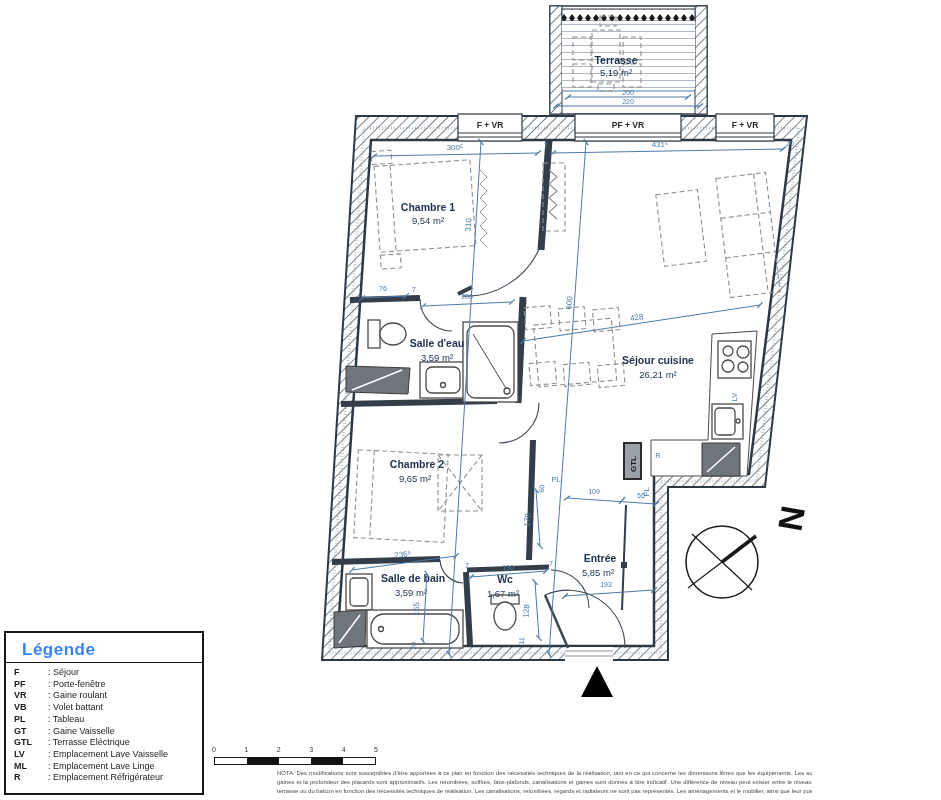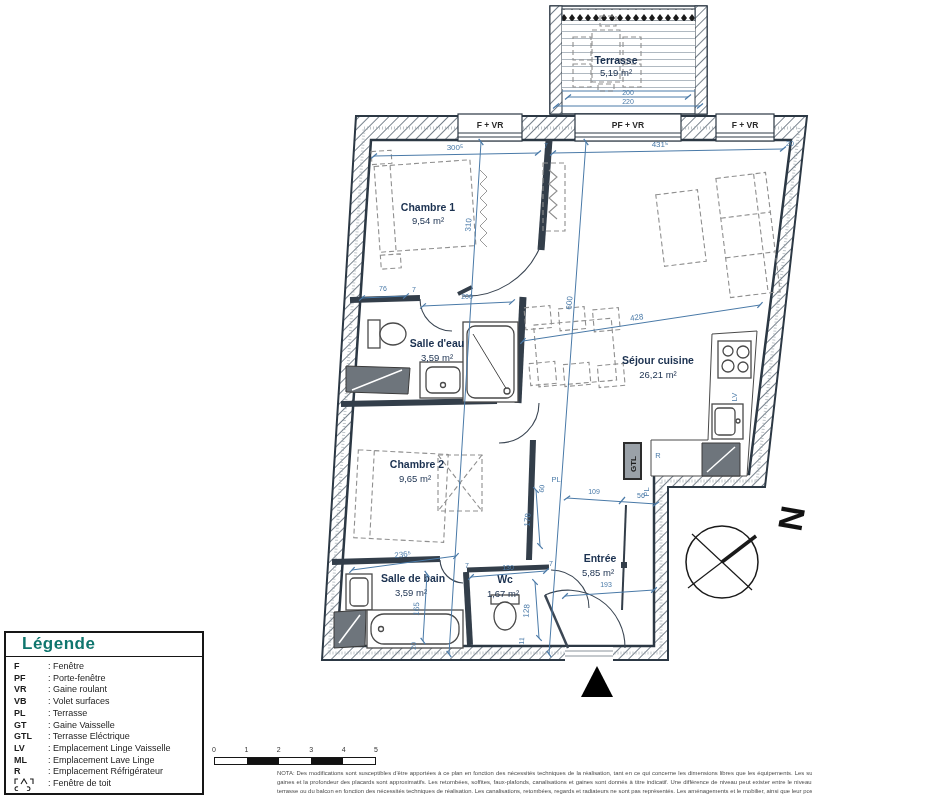--- a/index.html
+++ b/index.html
@@ -14,21 +14,21 @@
   .blue-ann{font-size:7.5px;fill:#4a7aa8;text-anchor:middle;}
   .dimline{stroke:#4a7aa8;stroke-width:1;fill:none;}
   .furn{stroke:#8f8f8f;stroke-width:1.1;fill:none;stroke-dasharray:5 3;}
   .fix{stroke:#4a4a4a;stroke-width:1.3;fill:#ffffff;}
   .part{stroke:#333e4a;fill:none;}
   .arc{stroke:#3c4754;stroke-width:1.1;fill:none;}
 
   
   #legend{position:absolute;left:4px;top:631px;width:200px;height:164px;
           border:2px solid #161616;background:#fff;box-sizing:border-box;}
-  #legend .title{font-size:17px;font-weight:bold;color:#0f766e;padding:1px 0 2px 16px;
+  #legend .title{font-size:17px;font-weight:bold;color:#3b82f6;padding:7px 0 2px 16px;
                  border-bottom:1.5px solid #161616;letter-spacing:.5px;}
   #legend .rows{padding:4px 4px 0 8px;}
   #legend .row{display:flex;font-size:9px;color:#1d1d1d;line-height:11.7px;}
   #legend .abbr{width:34px;font-weight:bold;}
   
   #scalebar{position:absolute;left:214px;top:746px;width:162px;height:22px;}
   #scalebar .nums{position:relative;height:9px;font-size:7px;color:#333;}
   #scalebar .nums span{position:absolute;transform:translateX(-50%);}
   #scalebar .bar{display:flex;height:6px;border:1px solid #161616;margin-top:2px;}
   #scalebar .bar div{flex:1;}
@@ -305,72 +305,58 @@
   </g>
   <polygon points="581,697 613,697 597,666" fill="#000000"></polygon>
 </svg>
 
   
   <div id="legend">
     <div class="title">Légende</div>
     <div class="rows">
       <div class="row">
           <span class="abbr">F</span>
-          <span>: Fenêtre</span>
+          <span>: Séjour</span>
         </div>
       <div class="row">
           <span class="abbr">PF</span>
           <span>: Porte-fenêtre</span>
         </div>
       <div class="row">
           <span class="abbr">VR</span>
           <span>: Gaine roulant</span>
         </div>
       <div class="row">
           <span class="abbr">VB</span>
-          <span>: Volet surfaces</span>
+          <span>: Volet battant</span>
         </div>
       <div class="row">
           <span class="abbr">PL</span>
-          <span>: Terrasse</span>
+          <span>: Tableau</span>
         </div>
       <div class="row">
           <span class="abbr">GT</span>
           <span>: Gaine Vaisselle</span>
         </div>
       <div class="row">
           <span class="abbr">GTL</span>
           <span>: Terrasse Eléctrique</span>
         </div>
       <div class="row">
           <span class="abbr">LV</span>
-          <span>: Emplacement Linge Vaisselle</span>
+          <span>: Emplacement Lave Vaisselle</span>
         </div>
       <div class="row">
           <span class="abbr">ML</span>
           <span>: Emplacement Lave Linge</span>
         </div>
       <div class="row">
           <span class="abbr">R</span>
           <span>: Emplacement Réfrigérateur</span>
         </div>
-      <div class="row">
-        <span class="abbr">
-          <svg width="20" height="13" viewBox="0 0 20 13">
-            <g stroke="#1d1d1d" stroke-width="1.1" fill="none">
-              <path d="M1,6 V1 H4"></path>
-                <path d="M7,6 L10,1 L13,6"></path>
-                <path d="M16,1 H19 V6"></path>
-              <path d="M4,9 a2,2 0 1 0 0,3.5"></path>
-                <path d="M13,9 a2,2 0 1 1 0,3.5"></path>
-            </g>
-          </svg>
-        </span>
-        <span>: Fenêtre de toit</span>
-      </div>
     </div>
   </div>
 
   
   <div id="scalebar">
     <div class="nums">
       <span style="left:0%">0</span>
       <span style="left:20%">1</span>
       <span style="left:40%">2</span>
       <span style="left:60%">3</span>

